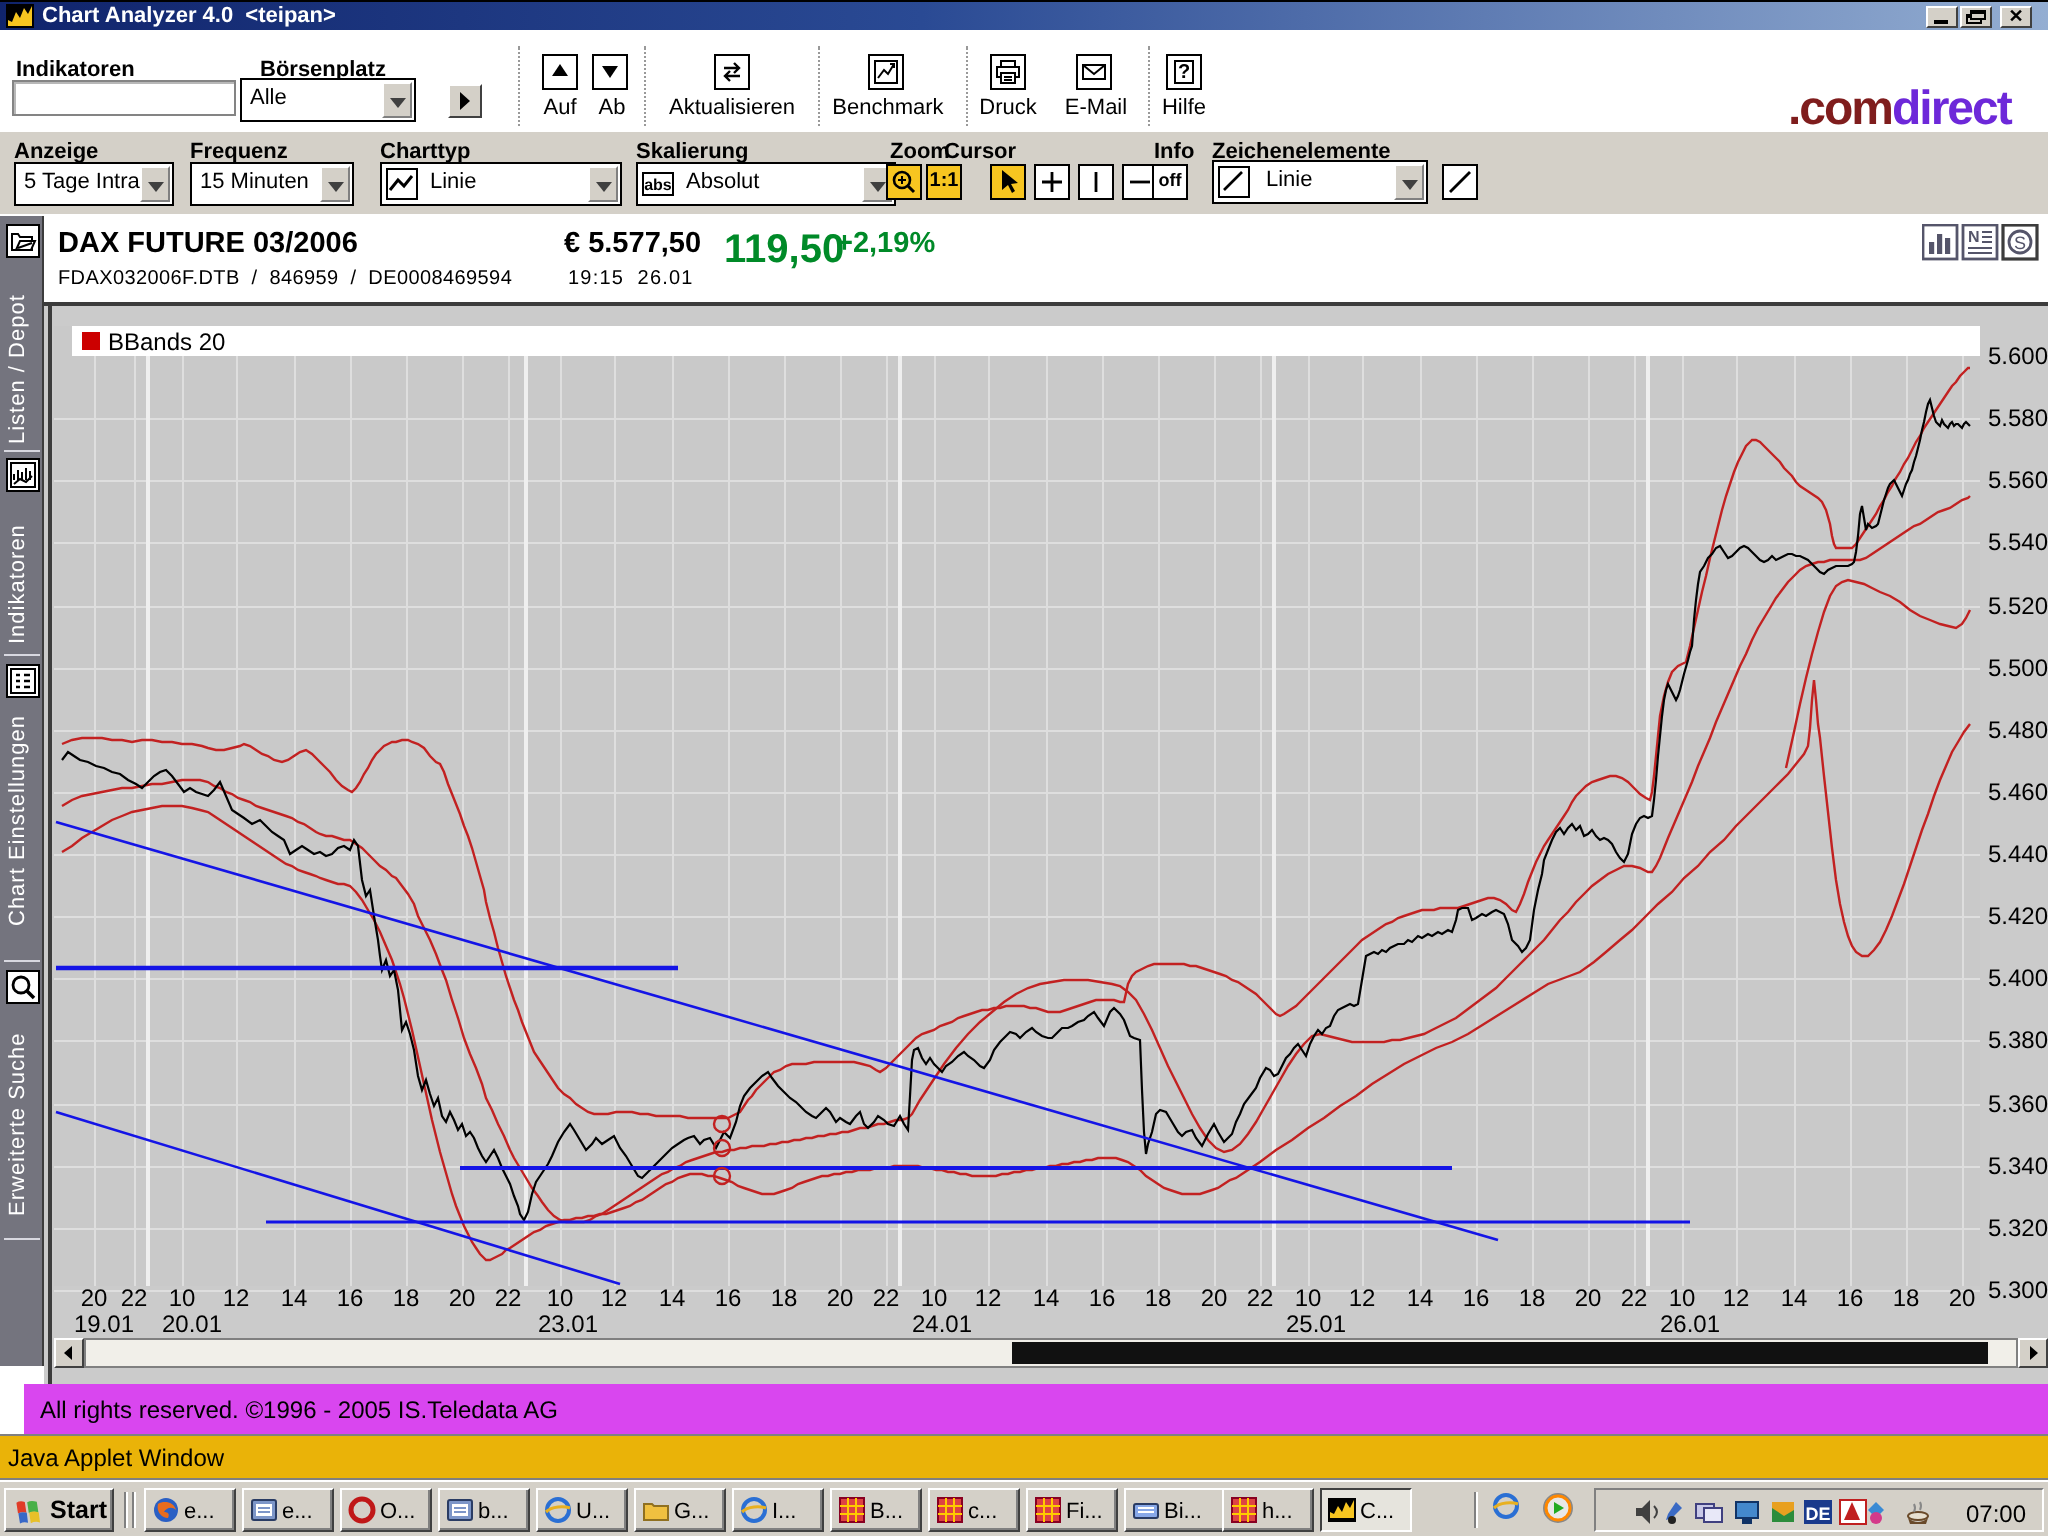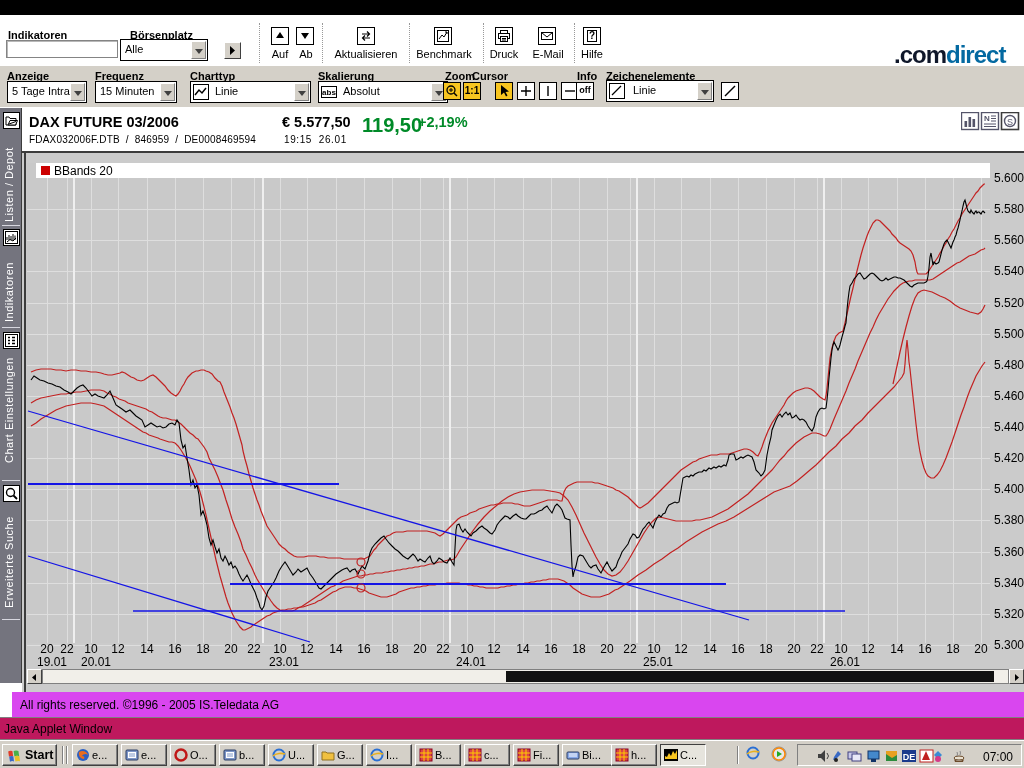--- a/index.html
+++ b/index.html
@@ -15,20 +15,35 @@
 .wbtn{position:absolute;width:18px;height:18px;border:1px solid #000;background:#fff}
 .vtab{position:absolute;left:3px;width:17px;color:#fff;font-size:11px;writing-mode:vertical-rl;transform:rotate(180deg);white-space:nowrap;letter-spacing:0.5px}
 .sideicon{position:absolute;left:3px;width:17px;height:17px;background:#fff;border:1px solid #000}
 .task{position:absolute;top:3px;height:22px;background:#d4d0c8;border:1px solid;border-color:#fff #404040 #404040 #fff;box-shadow:inset -1px -1px 0 #808080,inset 1px 1px 0 #d4d0c8;font-size:11px;color:#000;overflow:hidden;white-space:nowrap;padding:3px 2px 0 3px}
 .ticon{display:inline-block;width:14px;height:14px;vertical-align:-3px;margin-right:2px}
 </style></head>
 <body>
 <div class="abs" style="left:0;top:0;width:1024px;height:768px;background:#fff;overflow:hidden">
 
 <div class="abs" style="left:0;top:0;width:1024px;height:15px;background:#000"></div>
+<div class="abs" style="left:0;top:1px;width:1024px;height:14px;background:linear-gradient(90deg,#10246c 0%,#2a4a94 45%,#94aed2 100%)">
+ <svg class="abs" style="left:3px;top:1px" width="14" height="12">
+        <rect x="0" y="0" width="14" height="12" fill="#000"></rect>
+        <path d="M1,11 L1,8 3,9 5,4 7,7 9,2 11,5 13,1 13,11 Z" fill="#f7c520"></path>
+      </svg>
+ <div class="abs" style="left:21px;top:1px;font-size:11px;font-weight:bold;color:#fff">Chart Analyzer 4.0&nbsp; &lt;teipan&gt;</div>
+ <div class="abs" style="left:963px;top:2px;width:16px;height:11px;background:#d4d0c8;border:1px solid;border-color:#fff #404040 #404040 #fff">
+        <div class="abs" style="left:3px;top:6px;width:7px;height:2px;background:#000"></div>
+      </div>
+ <div class="abs" style="left:980px;top:2px;width:16px;height:11px;background:#d4d0c8;border:1px solid;border-color:#fff #404040 #404040 #fff">
+        <div class="abs" style="left:2px;top:3px;width:8px;height:5px;border:1px solid #000;border-top-width:2px"></div>
+        <div class="abs" style="left:4px;top:1px;width:8px;height:5px;border:1px solid #000;border-top-width:2px;background:#d4d0c8"></div>
+      </div>
+ <div class="abs" style="left:1000px;top:2px;width:16px;height:11px;background:#d4d0c8;border:1px solid;border-color:#fff #404040 #404040 #fff;font-size:9px;font-weight:bold;text-align:center;line-height:9px">✕</div>
+</div>
 
 <div class="abs" style="left:0;top:15px;width:1024px;height:51px;background:#fff">
  <div class="lbl abs" style="left:8px;top:14px">Indikatoren</div>
  <div class="abs" style="left:6px;top:25px;width:112px;height:18px;background:#fff;border:1px solid #848484;box-shadow:inset 1px 1px 0 #b8b8b8"></div>
  <div class="lbl abs" style="left:130px;top:14px">Börsenplatz</div>
  <div class="dd" style="left:120px;top:24px;width:88px">
         <span class="tx">Alle</span>
         <span class="ar"></span>
       </div>
  <div class="abs" style="left:224px;top:27px;width:17px;height:17px;background:#d4d0c8;border:1px solid;border-color:#fff #404040 #404040 #fff"><svg width="15" height="15">
@@ -67,21 +82,21 @@
           <rect x="2.5" y="4.5" width="11" height="7" fill="none" stroke="#000"></rect>
           <path d="M2.5,4.5 L8,9 13.5,4.5" fill="none" stroke="#000"></path>
         </svg></div>
       <div class="tb-cap" style="left:524px;top:33px;width:48px">E-Mail</div>
  <div class="sep" style="left:574px"></div>
  <div class="wbtn" style="left:583px;top:12px"><svg width="16" height="16">
           <rect x="3.5" y="2.5" width="9" height="11" fill="none" stroke="#000"></rect>
           <text x="8" y="11" font-size="10" font-weight="bold" text-anchor="middle" fill="#000">?</text>
         </svg></div>
       <div class="tb-cap" style="left:572px;top:33px;width:40px">Hilfe</div>
- <div class="abs" style="left:894px;top:26px;font-size:24px;font-weight:bold;letter-spacing:-1px"><span style="color:#0f172a">.com</span><span style="color:#0369a1">direct</span></div>
+ <div class="abs" style="left:894px;top:26px;font-size:24px;font-weight:bold;letter-spacing:-1px"><span style="color:#7f1d1d">.com</span><span style="color:#6d28d9">direct</span></div>
 </div>
 
 <div class="abs" style="left:0;top:66px;width:1024px;height:41px;background:#d4d0c8">
  <div class="lbl abs" style="left:7px;top:4px">Anzeige</div>
  <div class="dd" style="left:7px;top:15px;width:80px">
         <span class="tx">5 Tage Intrada</span>
         <span class="ar"></span>
       </div>
  <div class="lbl abs" style="left:95px;top:4px">Frequenz</div>
  <div class="dd" style="left:95px;top:15px;width:82px">
@@ -341,21 +356,21 @@
  <div class="abs" style="left:15px;top:0;width:967px;height:15px;border:1px solid #808080;background:#f1efe9"></div>
  <div class="abs" style="left:479px;top:2px;width:488px;height:11px;background:#111"></div>
  <div class="abs" style="left:982px;top:0;width:15px;height:15px;background:#d4d0c8;border:1px solid;border-color:#fff #404040 #404040 #fff"><svg width="13" height="13">
           <path d="M5,3 L9,6.5 5,10 Z" fill="#000"></path>
         </svg></div>
 </div>
 
 <div class="abs" style="left:12px;top:692px;width:1024px;height:25px;background:#d946ef">
  <div class="abs" style="left:8px;top:6px;font-size:12px;color:#000">All rights reserved. ©1996 - 2005 IS.Teledata AG</div>
 </div>
-<div class="abs" style="left:0;top:717px;width:1024px;height:23px;background:#be185d;border:1px solid #808080;border-left:none;border-right:none">
+<div class="abs" style="left:0;top:717px;width:1024px;height:23px;background:#eab308;border:1px solid #808080;border-left:none;border-right:none">
  <div class="abs" style="left:4px;top:4px;font-size:12px;color:#000">Java Applet Window</div>
 </div>
 
 <div class="abs" style="left:0;top:740px;width:1024px;height:28px;background:#d4d0c8;border-top:1px solid #fff">
  <div class="task" style="left:2px;width:55px;font-weight:bold;font-size:12.5px;padding-top:2px">
   <svg width="17" height="15" class="ticon" style="vertical-align:-3px;width:17px;height:15px">
    <path d="M2.2,4.4 Q4,3.2 6.4,4.0 L7.2,9.4 Q5,8.6 3.0,9.8 Z" fill="#e03c28"></path>
    <path d="M7.6,4.1 Q9.6,3.0 12.4,3.9 L13.2,9.2 Q10.8,8.4 8.4,9.5 Z" fill="#48b048"></path>
    <path d="M3.2,10.9 Q5,9.8 7.4,10.6 L8.0,15.6 Q6,14.8 4.0,16.0 Z" fill="#3868c8" transform="translate(0,-1.2)"></path>
    <path d="M8.6,10.6 Q10.6,9.5 13.4,10.4 L14.0,15.4 Q11.6,14.6 9.4,15.8 Z" fill="#e8c028" transform="translate(0,-1.2)"></path>

